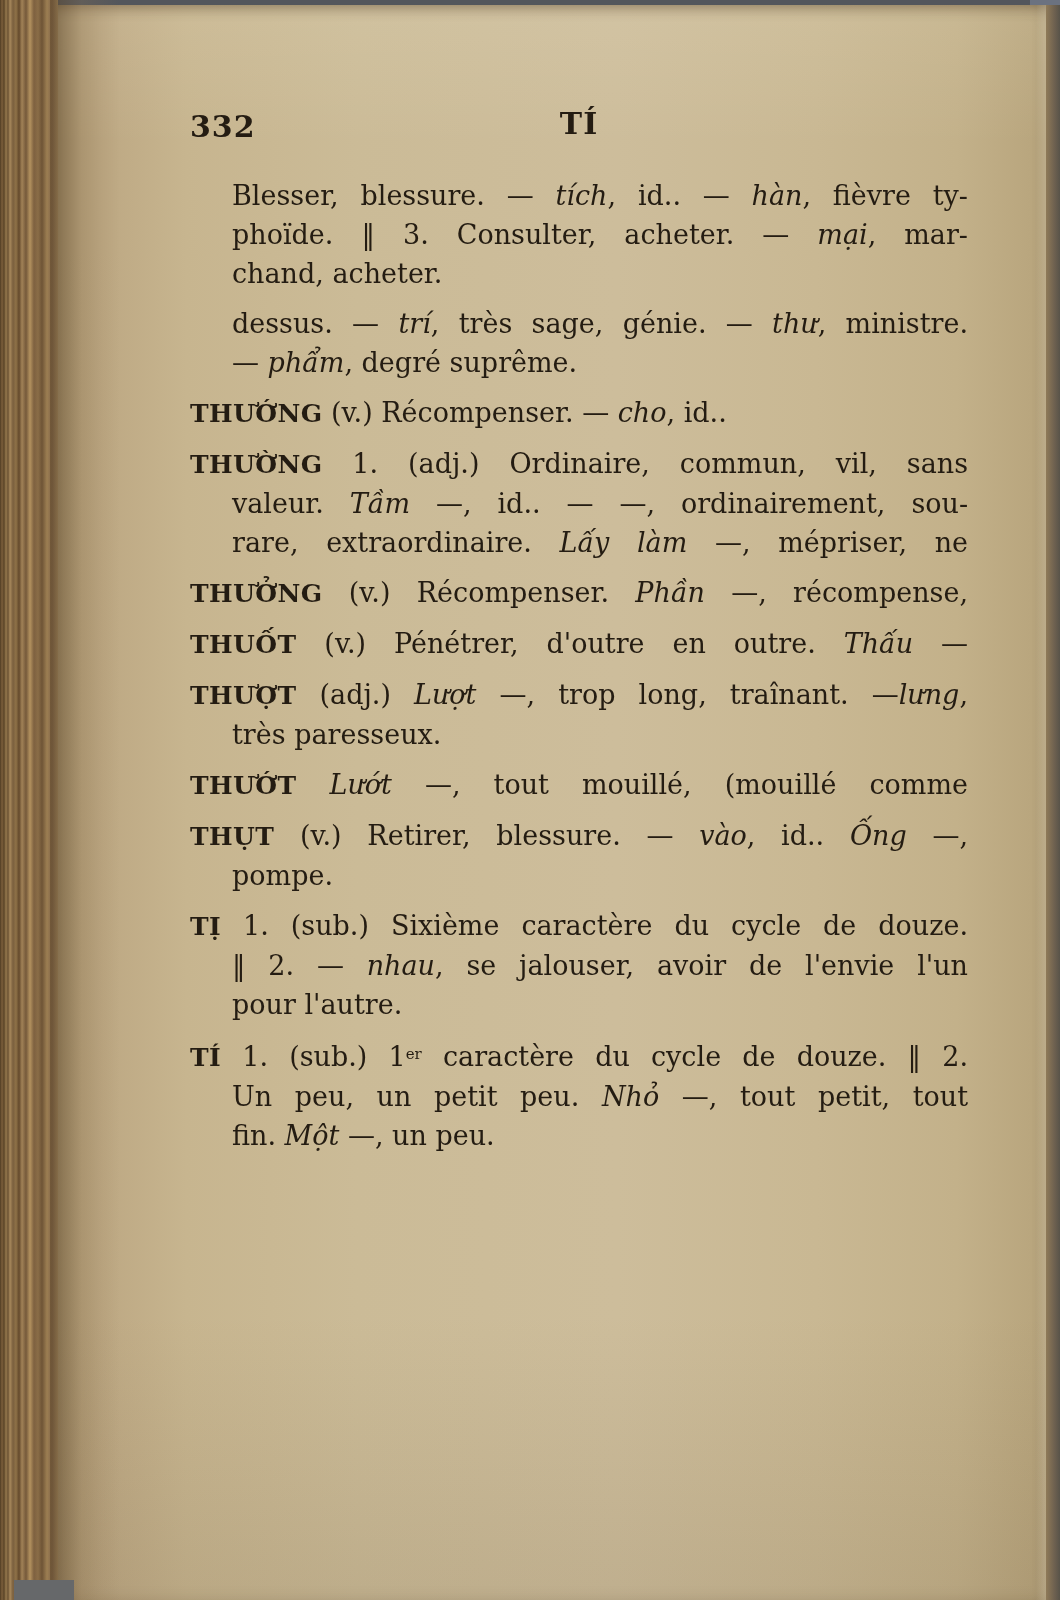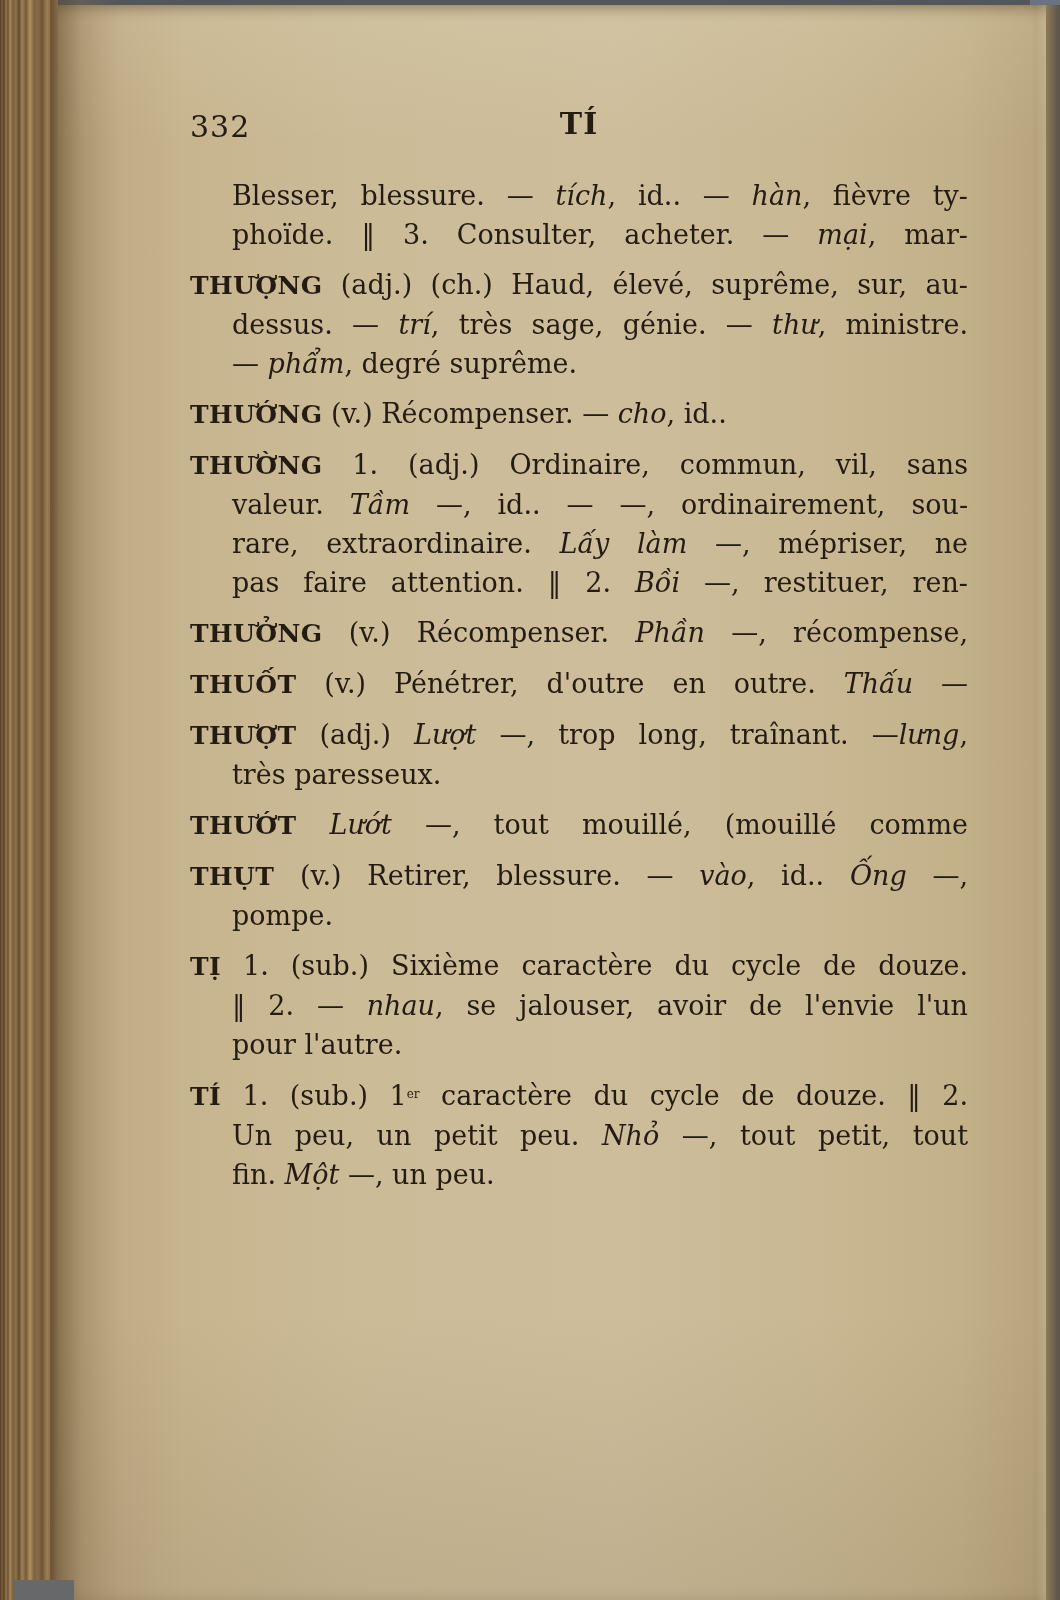--- a/index.html
+++ b/index.html
@@ -39,35 +39,35 @@
   .page-right-crease{
     position:absolute;right:14px;top:0;bottom:0;width:10px;
     background:linear-gradient(90deg, rgba(255,245,220,0.0), rgba(255,245,220,0.25));
   }
   .page-right-dark{
     position:absolute;right:0;top:0;bottom:0;width:14px;
     background:linear-gradient(90deg,#8f7a58,#6e6150 60%,#585349);
   }
   
   .header-row{position:absolute;left:190px;top:106px;width:778px;height:44px;color:var(--ink,#241c12);}
-  .page-number{position:absolute;left:0;top:3px;font-size:30px;font-weight:normal;letter-spacing:1px;}
+  .page-number{position:absolute;left:0;top:3px;font-size:30px;font-weight:bold;letter-spacing:1px;}
   .running-head{text-align:center;font-size:30px;font-weight:bold;letter-spacing:1px;}
   .entries{
     position:absolute;left:190px;top:176px;width:778px;
     color:var(--ink,#241c12);
     font-size:27px;line-height:39px;
   }
   .entry{margin-bottom:11px;}
   .line{white-space:nowrap;}
   .line.just{white-space:normal;text-align:justify;text-align-last:justify;}
   .line.ind{padding-left:42px;}
   .line.just.ind{padding-left:42px;}
   .st-h{font-weight:bold;font-size:25px;letter-spacing:0.4px;text-align:center;}
   .st-i{font-style:italic;margin-top:18px;}
-  .st-sup{font-size:12px;vertical-align:7px;}
+  .st-sup{font-size:15px;vertical-align:7px;}
 </style>
 </head>
 <body>
 
 <div class="backdrop-top"></div>
 <div class="backdrop-corner"></div>
 
 <div class="page">
   <div class="page-right-crease"></div>
   <div class="page-right-dark"></div>
@@ -79,34 +79,33 @@
 
 <div class="header-row">
   <span class="page-number">332</span>
   <div class="running-head">TÍ</div>
 </div>
 
 <div class="entries">
     <div class="entry">
       <div class="line just ind"><span class="st-p">Blesser, blessure. — </span><span class="st-i">tích</span><span class="st-p">, id.. — </span><span class="st-i">hàn</span><span class="st-p">, fièvre ty-</span></div>
       <div class="line just ind"><span class="st-p">phoïde. ‖ 3. Consulter, acheter. — </span><span class="st-i">mại</span><span class="st-p">, mar-</span></div>
+      <div class="line ind"><span class="st-p">chand, acheter.</span></div>
     </div>
     <div class="entry">
-      <div class="line just"><span class="st-h">THƯỢNG</span><span class="st-p"> (adj.) (ch.) Haud, élevé, suprême, sur, au-</span></div>
       <div class="line just ind"><span class="st-p">dessus. — </span><span class="st-i">trí</span><span class="st-p">, très sage, génie. — </span><span class="st-i">thư</span><span class="st-p">, ministre.</span></div>
       <div class="line ind"><span class="st-p">— </span><span class="st-i">phẩm</span><span class="st-p">, degré suprême.</span></div>
     </div>
     <div class="entry">
       <div class="line"><span class="st-h">THƯỚNG</span><span class="st-p"> (v.) Récompenser. — </span><span class="st-i">cho</span><span class="st-p">, id..</span></div>
     </div>
     <div class="entry">
       <div class="line just"><span class="st-h">THƯỜNG</span><span class="st-p"> 1. (adj.) Ordinaire, commun, vil, sans</span></div>
       <div class="line just ind"><span class="st-p">valeur. </span><span class="st-i">Tầm</span><span class="st-p"> —, id.. — —, ordinairement, sou-</span></div>
       <div class="line just ind"><span class="st-p">rare, extraordinaire. </span><span class="st-i">Lấy làm</span><span class="st-p"> —, mépriser, ne</span></div>
-      <div class="line just ind"><span class="st-p">pas faire attention. ‖ 2. </span><span class="st-i">Bồi</span><span class="st-p"> —, restituer, ren-</span></div>
     </div>
     <div class="entry">
       <div class="line just"><span class="st-h">THƯỞNG</span><span class="st-p"> (v.) Récompenser. </span><span class="st-i">Phần</span><span class="st-p"> —, récompense,</span></div>
     </div>
     <div class="entry">
       <div class="line just"><span class="st-h">THUỐT</span><span class="st-p"> (v.) Pénétrer, d'outre en outre. </span><span class="st-i">Thấu</span><span class="st-p"> —</span></div>
     </div>
     <div class="entry">
       <div class="line just"><span class="st-h">THƯỢT</span><span class="st-p"> (adj.) </span><span class="st-i">Lượt</span><span class="st-p"> —, trop long, traînant. —</span><span class="st-i">lưng</span><span class="st-p">,</span></div>
       <div class="line ind"><span class="st-p">très paresseux.</span></div>

